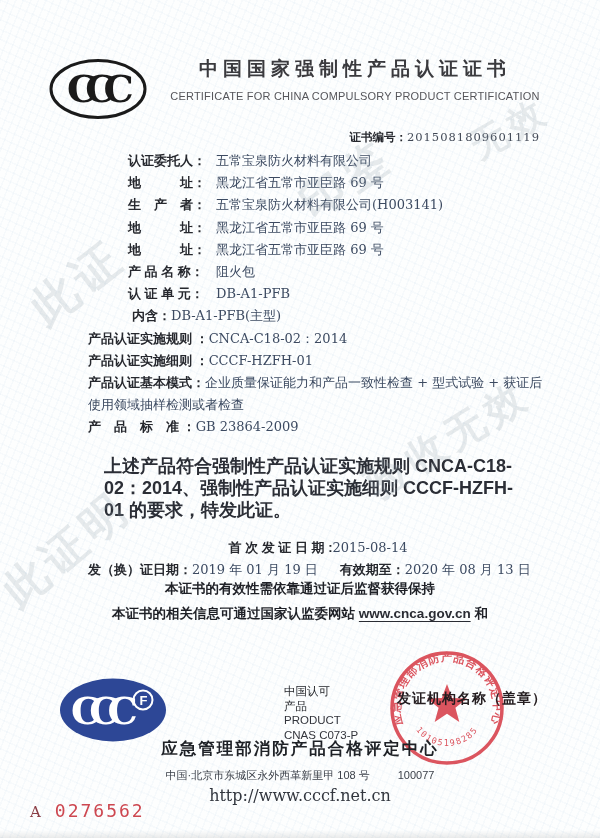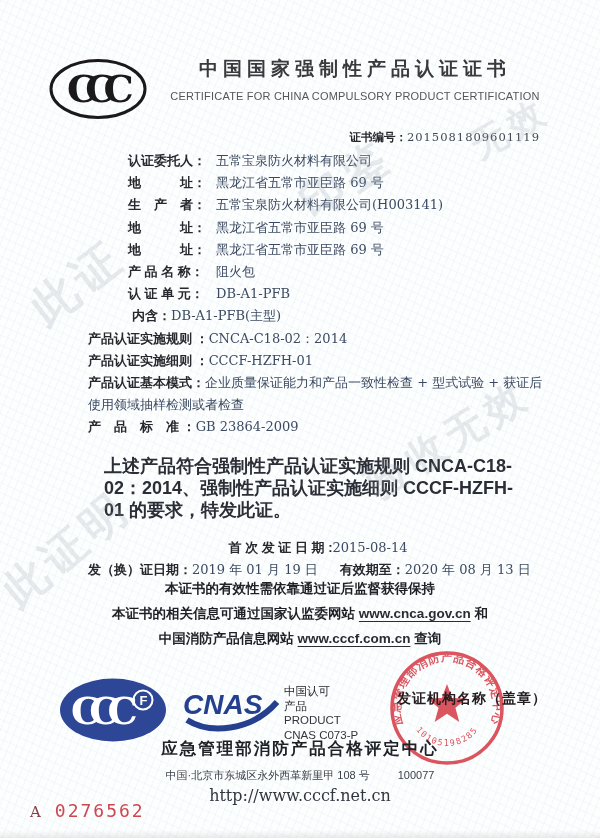--- a/index.html
+++ b/index.html
@@ -112,42 +112,33 @@
     <p class="row reissue">
       <span class="lbl">发（换）证日期：</span><span class="val">2019 年 01 月 19 日</span><span class="gap"></span><span class="lbl">有效期至：</span><span class="val">2020 年 08 月 13 日</span>
     </p>
   </div>
 
   <div class="notice">
     <div>本证书的有效性需依靠通过证后监督获得保持</div>
     <div>
       <span>本证书的相关信息可通过国家认监委网站 </span><span class="link">www.cnca.gov.cn</span><span> 和</span>
     </div>
-    <div>
-      <span>中国消防产品信息网站 </span><span class="link">www.cccf.com.cn</span><span> 查询</span>
-    </div>
   </div>
 
   <div class="bottom">
 
     <div class="cccf-logo">
       <svg width="112" height="68" viewBox="0 0 112 68">
         <ellipse cx="56" cy="34" rx="53" ry="31.5" fill="#2d4796"></ellipse>
         <text x="14" y="48" font-family="DejaVu Serif, serif" font-weight="bold" font-size="38" letter-spacing="-12" fill="#ffffff">CCC</text>
         <circle cx="86" cy="24" r="9.5" fill="none" stroke="#ffffff" stroke-width="2"></circle>
         <text x="82.5" y="29" font-family="Liberation Sans, sans-serif" font-weight="bold" font-size="13" fill="#ffffff">F</text>
       </svg>
     </div>
 
-    <div class="cnas-logo">
-      <svg width="100" height="52" viewBox="0 0 100 52">
-        <text x="2" y="28" font-family="Liberation Sans, sans-serif" font-weight="bold" font-style="italic" font-size="28" fill="#24408e">CNAS</text>
-        <path d="M 6 34 C 28 48, 70 46, 96 16" fill="none" stroke="#24408e" stroke-width="6"></path>
-      </svg>
-    </div>
 
     <div class="acc-text">
       <div>中国认可</div>
       <div>产品</div>
       <div class="en">PRODUCT</div>
       <div class="en">CNAS C073-P</div>
     </div>
 
     <div class="stamp">
       <svg width="130" height="130" viewBox="0 0 130 130">

